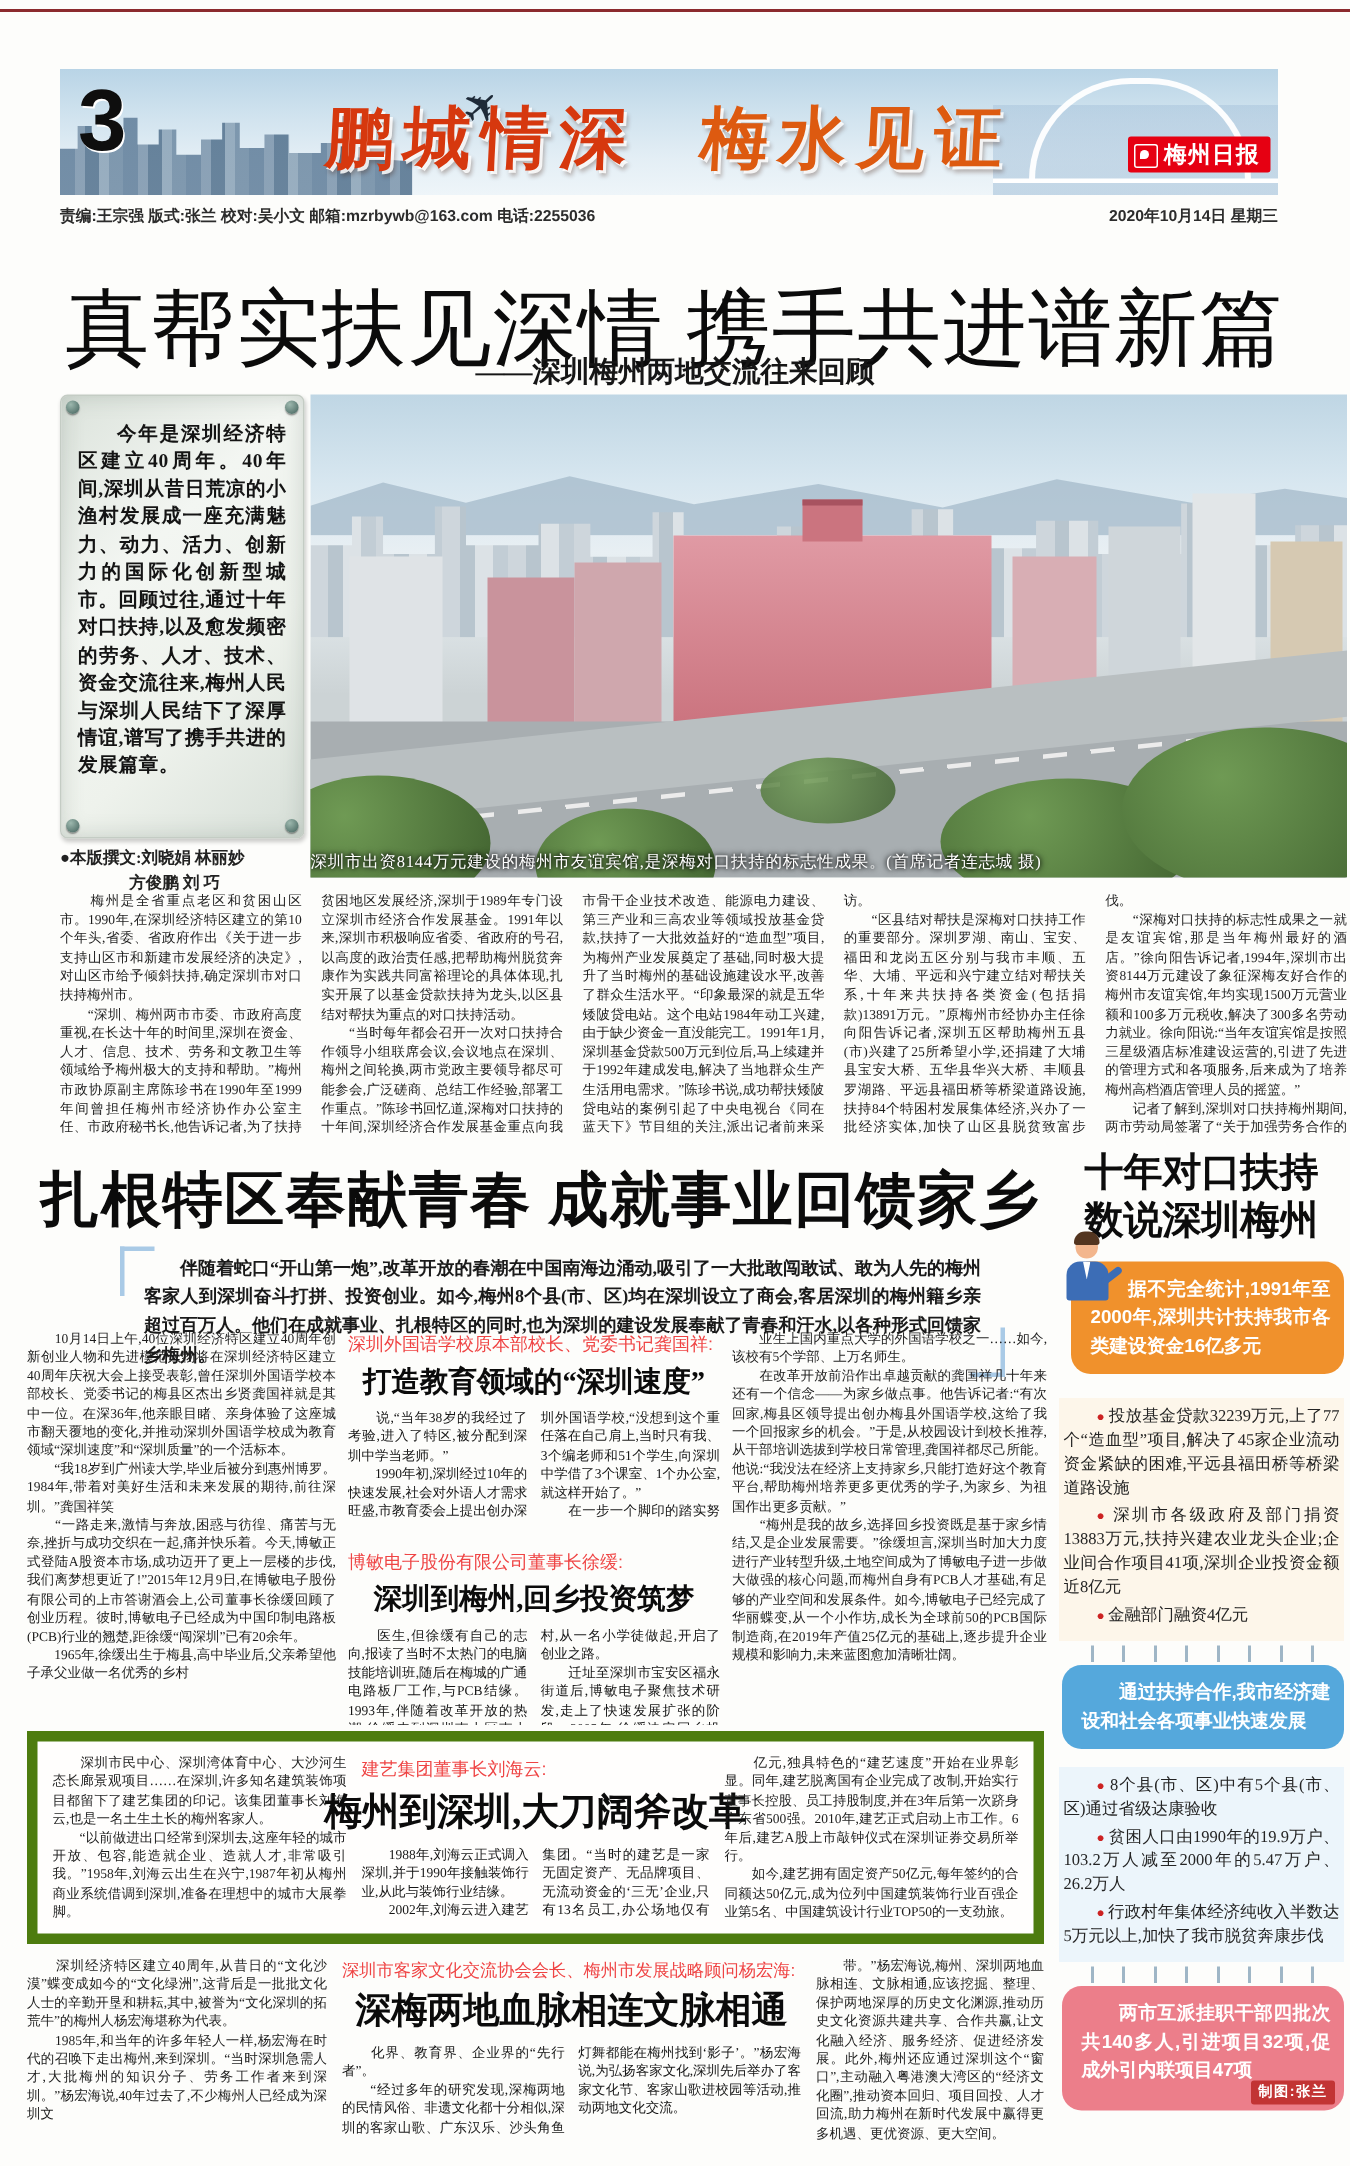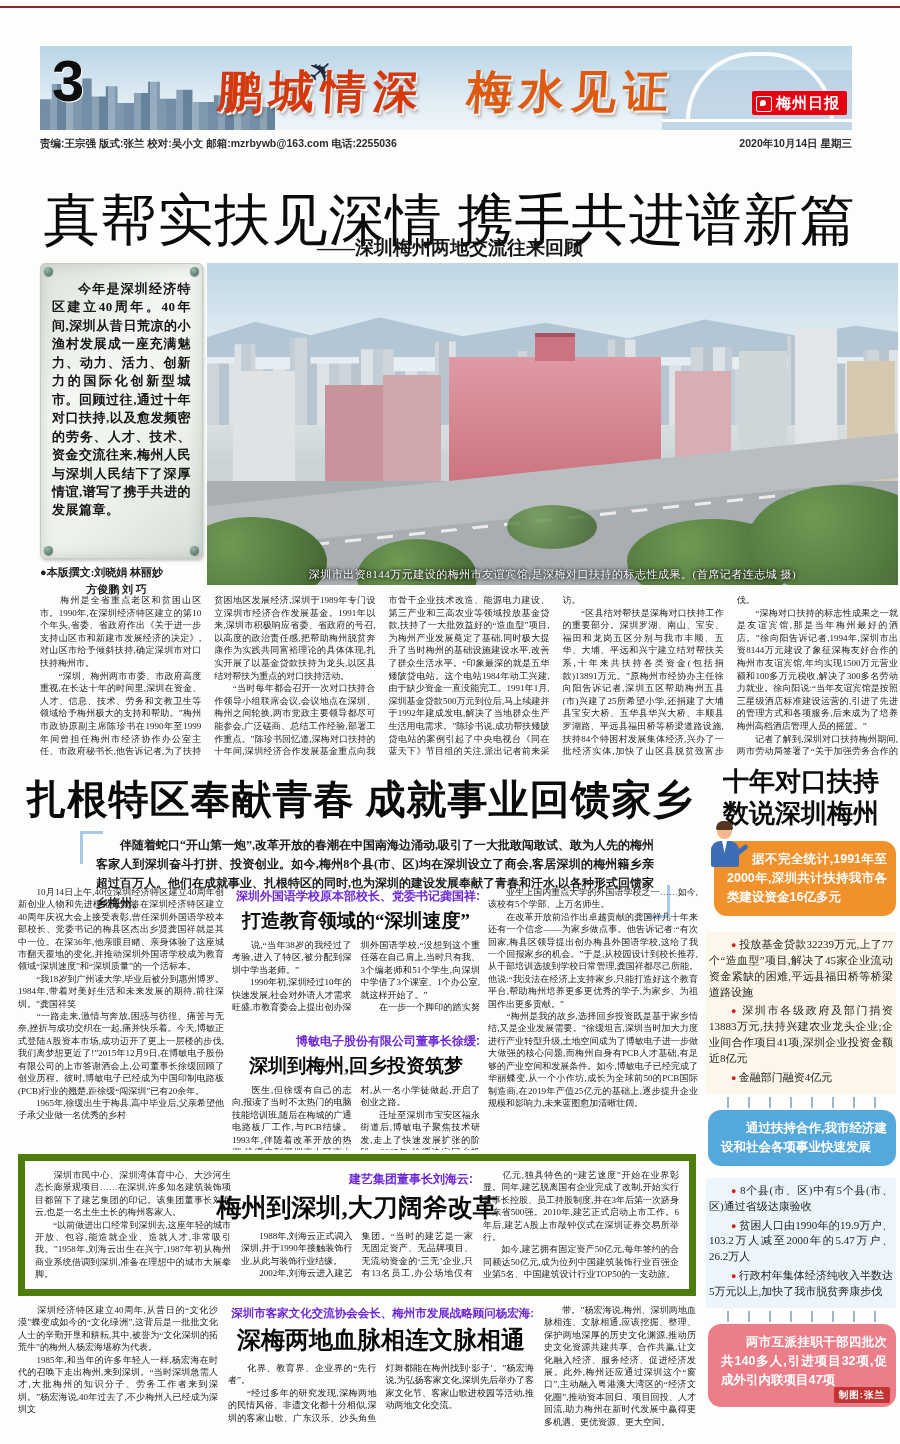--- a/index.html
+++ b/index.html
@@ -80,43 +80,43 @@
                      background:#cb747f; border-top:4px solid #a85360; }
   .ph-green { position:absolute; border-radius:50%; background:radial-gradient(circle at 35% 30%,#6f9a54,#3f602e); }
   .g1{left:-30px;bottom:-22px;width:150px;height:90px} .g2{left:150px;bottom:-30px;width:120px;height:76px}
   .g3{left:420px;bottom:-18px;width:170px;height:84px} .g4{right:-40px;bottom:-10px;width:190px;height:110px}
   .g5{left:300px;bottom:36px;width:90px;height:44px;opacity:.85}
   .ph-road { position:absolute; left:0; bottom:0; width:100%; height:104px; background:#a8aeb1; }
   .ph-road::before { content:""; position:absolute; left:-40px; top:-14px; width:120%; height:44px;
                      background:#b9bfc1; transform:rotate(-6deg); }
   .ph-road::after { content:""; position:absolute; left:6%; top:36%; width:88%; height:3px; transform:rotate(-6deg);
                     background:repeating-linear-gradient(90deg,#ececec 0 16px,transparent 16px 32px); }
-  .ph-caption { position:absolute; left:0; bottom:3px; width:100%; text-align:center; font-size:11px; z-index:5;
+  .ph-caption { position:absolute; left:0; bottom:3px; width:100%; text-align:left; font-size:11px; z-index:5;
                 color:#fff; text-shadow:0 0 3px #000, 0 0 5px #000; letter-spacing:.5px; }
 
   
   .a1-body { position:absolute; top:594px; left:40px; width:858px; height:174px; overflow:hidden;
              column-count:5; column-gap:13px; font-size:9px; line-height:1.4; text-align:justify; color:#1d1d1d; }
   .flow { white-space:pre-line; }
 
   
   .headline2 { position:absolute; top:772px; left:20px; width:680px; text-align:center;
                font-size:40px; font-weight:900; letter-spacing:1px; color:#0b0b0b; }
   .a2-lead { position:absolute; top:836px; left:96px; width:558px; font-size:12px; font-weight:700;
              line-height:1.6; text-align:justify; text-indent:2em; color:#1a1a1a; }
   .a2-lead::before { content:""; position:absolute; left:-16px; top:-5px; width:20px; height:30px;
              border-left:3px solid #a9cae6; border-top:3px solid #a9cae6; }
   .a2-lead::after { content:""; position:absolute; right:-16px; bottom:-5px; width:20px; height:30px;
              border-right:3px solid #a9cae6; border-bottom:3px solid #a9cae6; }
 
   .mid { position:absolute; top:886px; left:18px; width:680px; height:264px; display:grid;
          grid-template-columns:206px 248px 210px; column-gap:8px; overflow:hidden; }
   .colтxt,.coltxt { font-size:9px; line-height:1.38; text-align:justify; color:#1d1d1d; overflow:hidden; }
-  .kicker { font-family:"Liberation Sans","DejaVu Sans",sans-serif; font-weight:700; font-size:12px;
-            text-align:right; color:#6d28d9; margin:2px 0 3px; }
+  .kicker { font-family:"Liberation Sans","DejaVu Sans",sans-serif; font-weight:400; font-size:12px;
+            text-align:left; color:#ef4444; margin:2px 0 3px; }
   .subhead-big { text-align:center; font-weight:900; color:#0b0b0b; white-space:nowrap; }
   .mid .subhead-big { font-size:19px; margin-bottom:5px; }
   .two-col { column-count:2; column-gap:9px; font-size:9px; line-height:1.38; text-align:justify; overflow:hidden; }
   .mid .two-col { height:84px; }
   .sub-block + .sub-block { margin-top:10px; }
 
   
   .feature { position:absolute; top:1154px; left:18px; width:678px; height:142px; border:7px solid #4d7c0f;
              padding:8px 10px; display:grid; grid-template-columns:196px 1fr 196px; column-gap:10px; background:#fffefd; }
   .feature .subhead-big { font-size:25px; margin:1px -36px 6px; }

